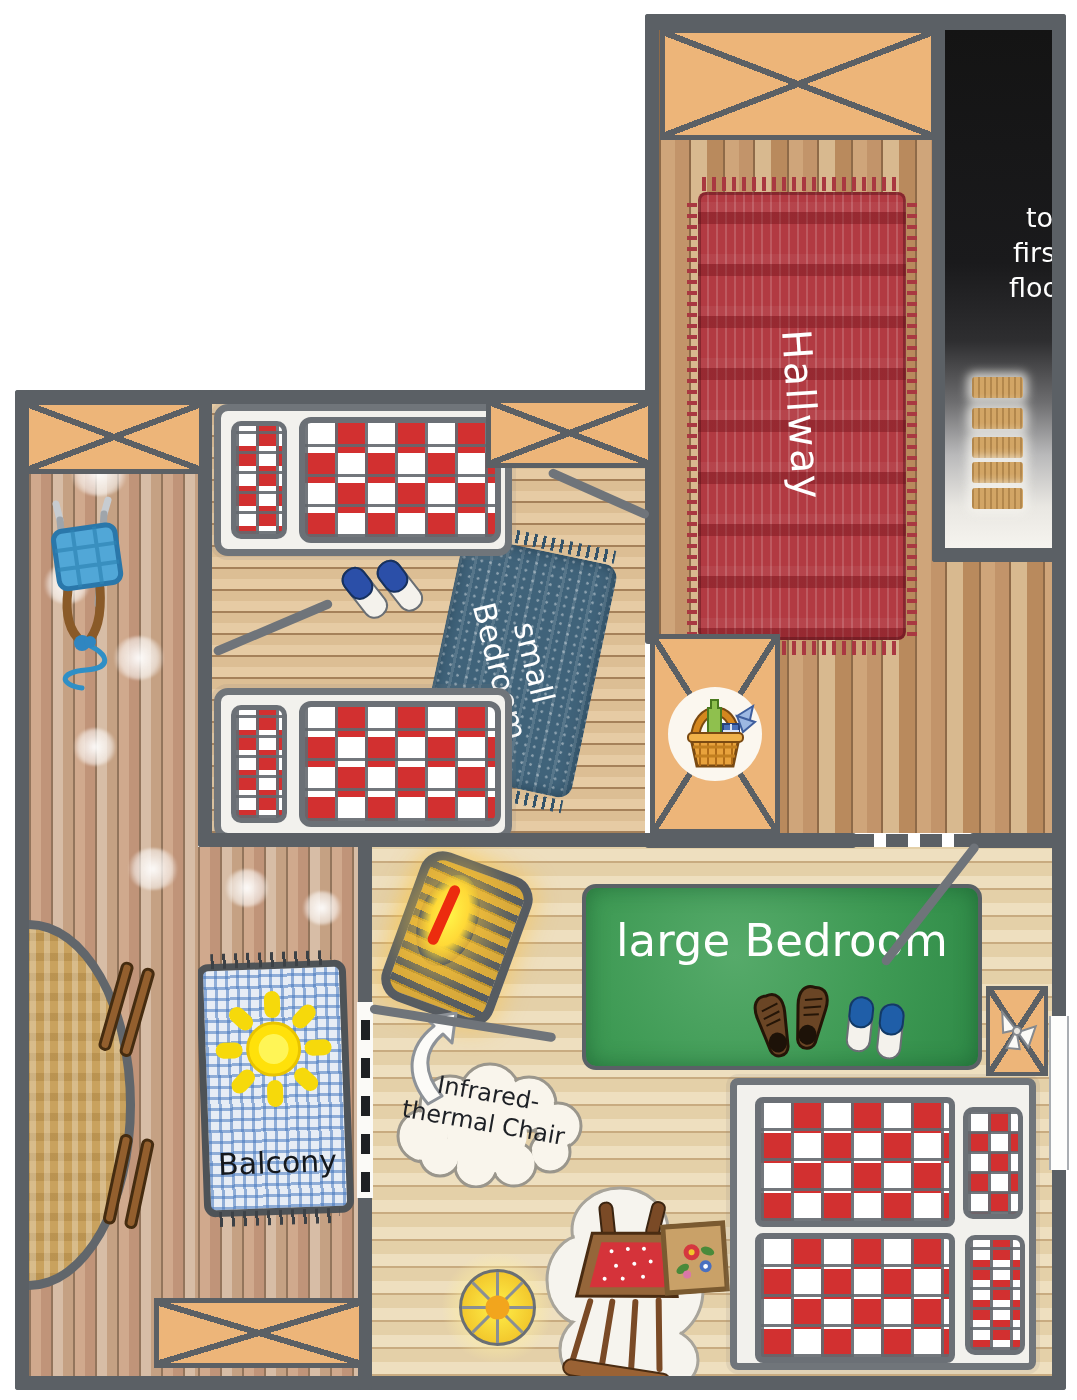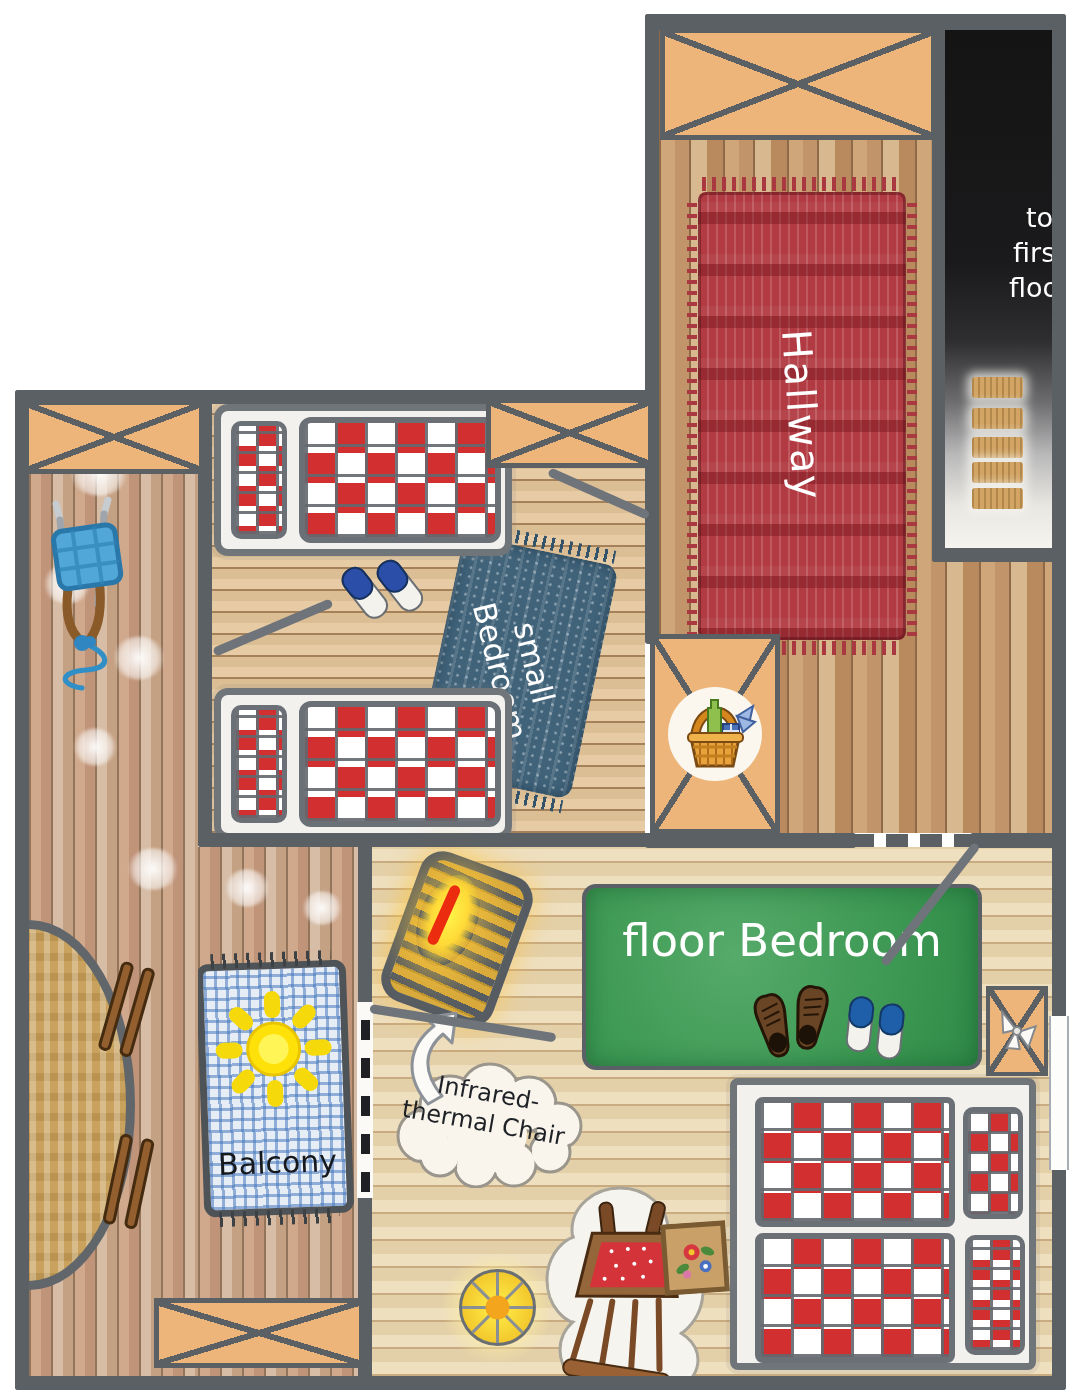--- a/index.html
+++ b/index.html
@@ -251,21 +251,21 @@
     <div class="step" style="top:458px;"></div>
   </div>
   <div class="stairs-label">to
 first
 floor</div>
 
   <div class="room" style="left:372px; top:847px; width:680px; height:529px;">
     <div class="floor floor-large"></div>
 
     <div class="rug-green" style="left:210px; top:37px; width:400px; height:186px;">
-      <div class="large-label">floor Bedroom</div>
+      <div class="large-label">large Bedroom</div>
     </div>
 
     <svg class="abs" style="left:378px; top:130px; z-index:3;" width="95" height="95" viewBox="0 0 95 95">
       <g transform="translate(10,16) rotate(-14 14 34)">
         <path d="M14,2 C24,0 30,8 28,22 L23,56 C21,66 7,66 5,56 L0,22 C-2,8 4,0 14,2 Z" fill="#6a4525" stroke="#241507" stroke-width="3"></path>
         <path d="M6,16 L23,12 M6,24 L23,20 M7,31 L22,28" stroke="#241507" stroke-width="2"></path>
         <ellipse cx="14" cy="50" rx="9" ry="10" fill="#1d1208"></ellipse>
       </g>
       <g transform="translate(46,8) rotate(9 14 34)">
         <path d="M14,2 C24,0 30,8 28,22 L23,56 C21,66 7,66 5,56 L0,22 C-2,8 4,0 14,2 Z" fill="#6a4525" stroke="#241507" stroke-width="3"></path>

